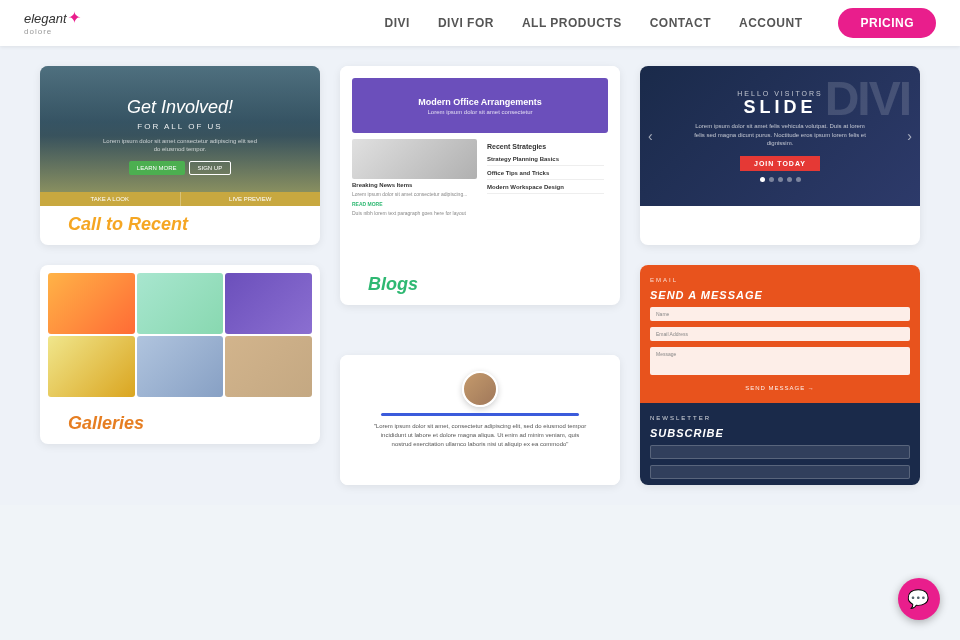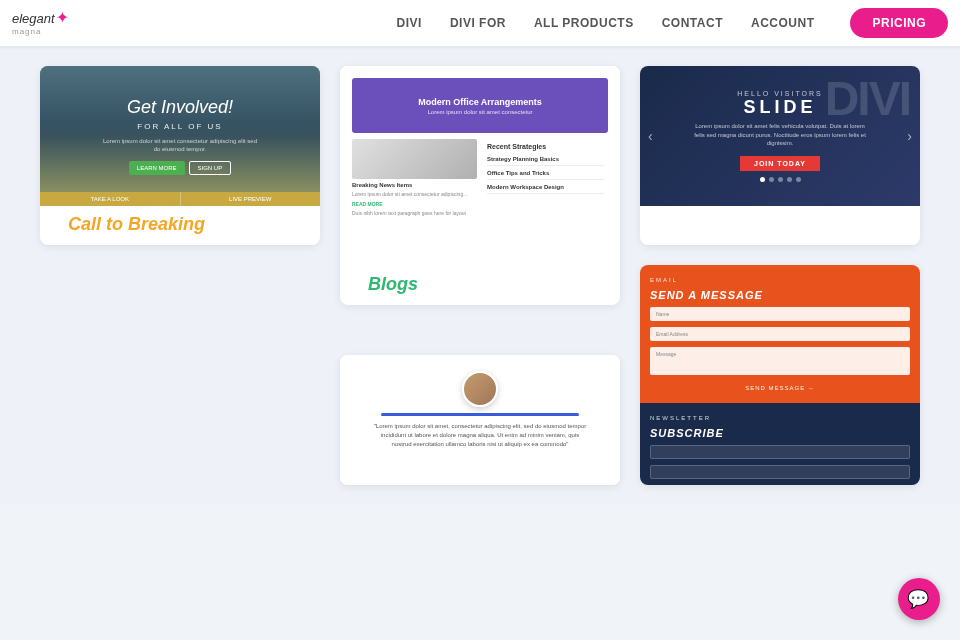--- a/index.html
+++ b/index.html
@@ -10,21 +10,21 @@
       min-height: 640px;
       overflow: hidden;
     }
 
     
     header {
       background: #fff;
       height: 46px;
       display: flex;
       align-items: center;
-      padding: 0 12px;
+      padding: 0 24px;
       box-shadow: 0 1px 4px rgba(0,0,0,0.08);
       position: relative;
       z-index: 10;
     }
     .logo {
       display: flex;
       align-items: center;
       gap: 2px;
       margin-right: auto;
     }
@@ -509,21 +509,21 @@
 </head>
 <body>
 
 <header>
   <div class="logo">
     <div style="display:flex;flex-direction:column;line-height:1">
       <div style="display:flex;align-items:center;gap:1px">
         <span class="logo-text">elegant</span>
         <span class="logo-star">✦</span>
       </div>
-      <span class="logo-sub">magna</span>
+      <span class="logo-sub">dolore</span>
     </div>
   </div>
   <nav>
     <span class="nav-item">DIVI</span>
     <span class="nav-item">DIVI FOR</span>
     <span class="nav-item">ALL PRODUCTS</span>
     <span class="nav-item">CONTACT</span>
     <span class="nav-item">ACCOUNT</span>
     <button class="pricing-btn">PRICING</button>
   </nav>
@@ -542,21 +542,21 @@
           <button class="cta-btn-green">LEARN MORE</button>
           <button class="cta-btn-outline">SIGN UP</button>
         </div>
       </div>
       <div style="position:absolute;bottom:0;left:0;right:0;display:flex;background:#c8a840;">
         <div class="cta-bar-btn">TAKE A LOOK</div>
         <div class="cta-bar-btn">LIVE PREVIEW</div>
       </div>
     </div>
     <div class="card-label-row">
-      <span class="card-label" style="color:#f5a623;">Call to Breaking</span>
+      <span class="card-label" style="color:#f5a623;">Call to Recent</span>
     </div>
   </div>
 
   <div class="card card-blogs">
     <div class="card-preview">
       <div class="blog-header">
         <div class="blog-title-text">Modern Office Arrangements</div>
         <div class="blog-sub-text">Lorem ipsum dolor sit amet consectetur</div>
       </div>
       <div class="blog-grid">
@@ -594,20 +594,33 @@
           <div class="dot active"></div>
           <div class="dot"></div>
           <div class="dot"></div>
           <div class="dot"></div>
           <div class="dot"></div>
         </div>
       </div>
     </div>
   </div>
 
+  <div class="card card-galleries">
+    <div class="card-preview">
+      <div class="gallery-img gal1"></div>
+      <div class="gallery-img gal2"></div>
+      <div class="gallery-img gal3"></div>
+      <div class="gallery-img gal4"></div>
+      <div class="gallery-img gal5"></div>
+      <div class="gallery-img gal6"></div>
+    </div>
+    <div class="card-label-row">
+      <span class="card-label orange">Galleries</span>
+    </div>
+  </div>
 
   <div class="card card-forms">
     <div class="card-preview">
       <div class="testimonial-avatar"></div>
       <div class="testimonial-bar"></div>
       <div class="testimonial-text-preview">"Lorem ipsum dolor sit amet, consectetur adipiscing elit, sed do eiusmod tempor incididunt ut labore et dolore magna aliqua. Ut enim ad minim veniam, quis nostrud exercitation ullamco laboris nisi ut aliquip ex ea commodo"</div>
     </div>
   </div>
 
   <div class="card card-newsletter">

